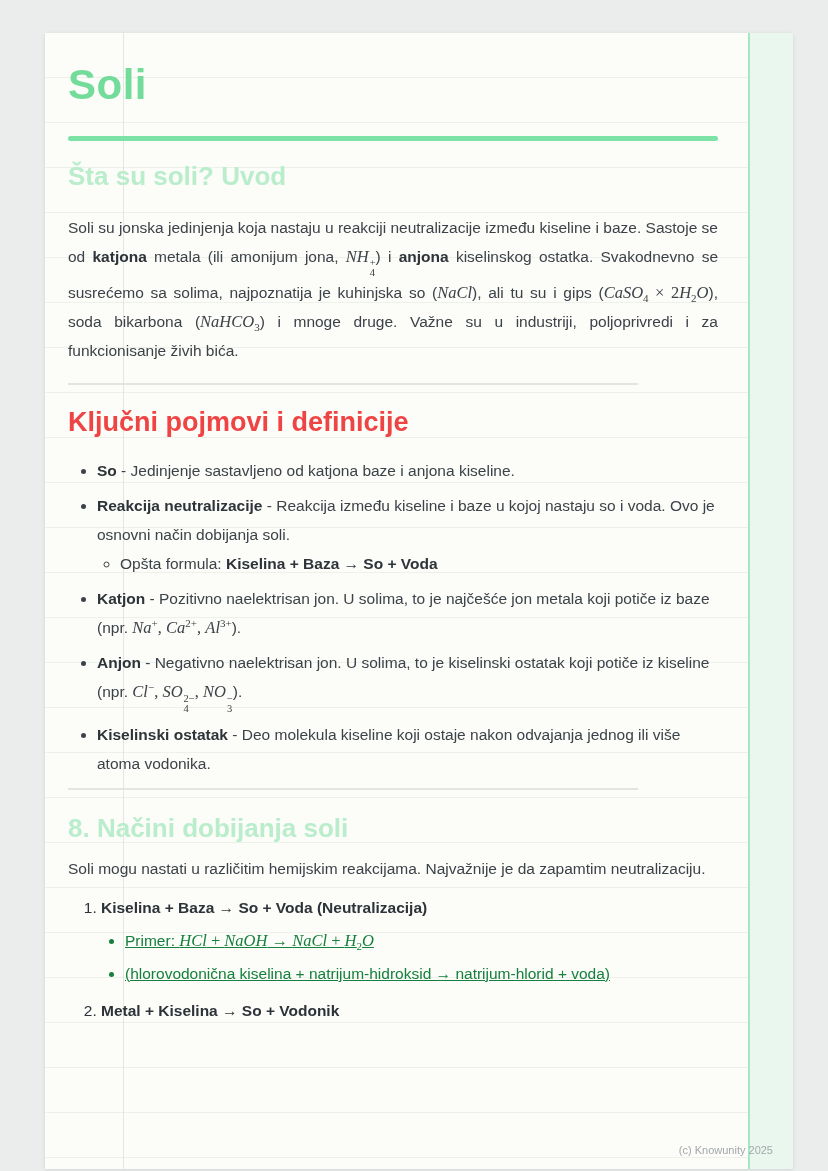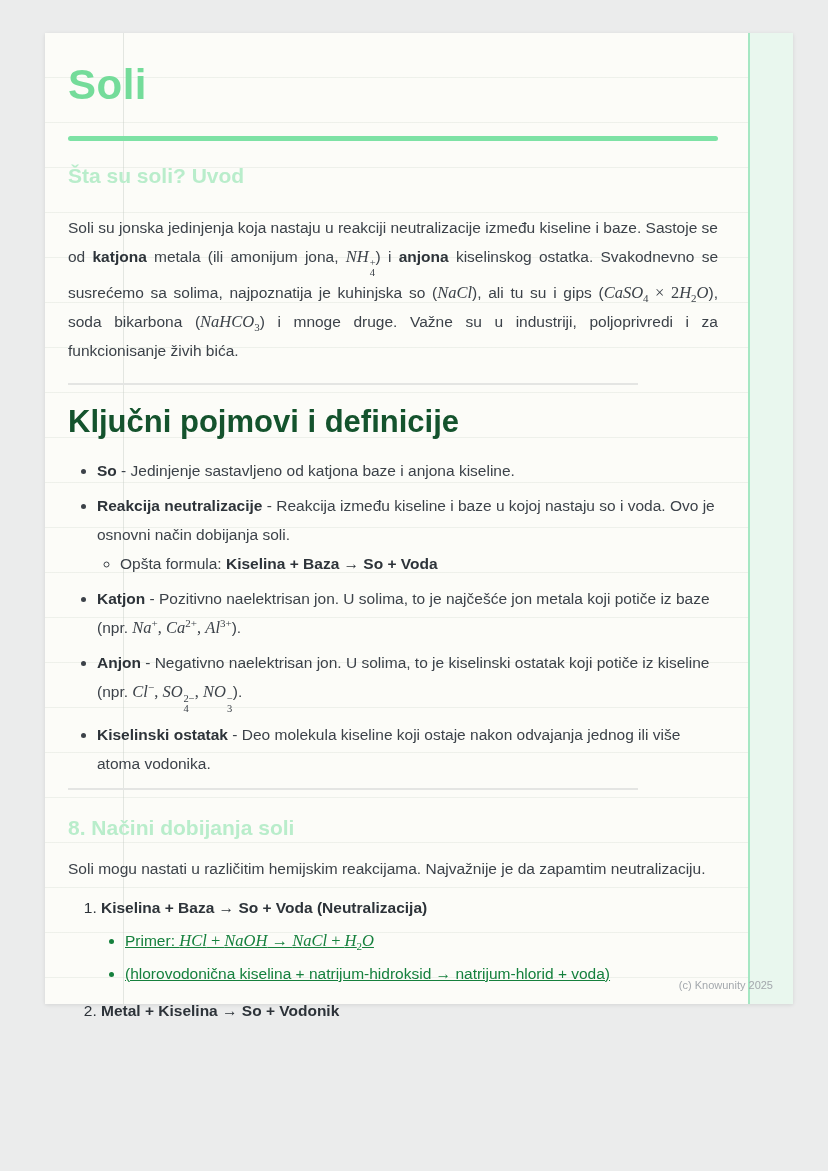--- a/index.html
+++ b/index.html
@@ -1,32 +1,32 @@
 <!DOCTYPE html>
 <html><head>
 <meta charset="utf-8">
 <style>
   html,body{margin:0;padding:0;width:828px;height:1171px;overflow:hidden;}
   body{background:#ebecec;font-family:"Liberation Sans",sans-serif;}
   .page{
-    position:absolute;left:45px;top:33px;width:748px;height:971px;
+    position:absolute;left:45px;top:33px;width:748px;height:1136px;
     background:#fcfcf8;box-shadow:0 1px 4px rgba(0,0,0,0.10);
   }
   
   .ruled{
     position:absolute;inset:0;pointer-events:none;
     background:repeating-linear-gradient(to bottom,transparent 0px,transparent 44px,rgba(202,211,200,0.28) 44px,rgba(202,211,200,0.28) 45px);
   }
   .margin-line{position:absolute;left:78px;top:0;bottom:0;width:1px;background:rgba(198,205,197,0.45);}
   .side-band{position:absolute;right:0;top:0;bottom:0;width:45px;background:#e9f7ee;border-left:2px solid #a5e7c3;box-sizing:border-box;}
   .content{position:relative;padding:0 75px 0 23px;z-index:2;}
   h1{font-size:42px;line-height:1.15;color:#74dc9a;margin:28px 0 0;font-weight:bold;letter-spacing:0.5px;}
   .title-rule{height:5px;background:#7de2a5;margin-top:27px;border-radius:3px;}
-  h2{font-size:31px;line-height:32px;color:#14532d;margin:21px 0 0;font-weight:bold;}
-  h3{font-size:21px;line-height:28px;color:#b9edcb;margin:21px 0 0;font-weight:bold;}
+  h2{font-size:27px;line-height:32px;color:#ef4444;margin:21px 0 0;font-weight:bold;}
+  h3{font-size:26px;line-height:28px;color:#b9edcb;margin:21px 0 0;font-weight:bold;}
   h3.h3-detail{margin-top:24px;}
   h2.h2-detail{margin-top:16px;}
   p{font-size:15.5px;line-height:29px;color:#3c4249;margin:23px 0 0;}
   p.just{text-align:justify;}
   p.p-detail{margin-top:12px;}
   hr{border:none;border-top:2px solid #e4e5e3;width:570px;margin:18px 0 0;}
   hr.hr2{margin-top:10px;}
   ul.l1{list-style:disc outside;margin:18px 0 0;padding-left:29px;}
   ul.l1>li{font-size:15.5px;line-height:29px;color:#3c4249;margin-bottom:6px;}
   ul.l2{list-style:circle outside;margin:0;padding-left:23px;}

